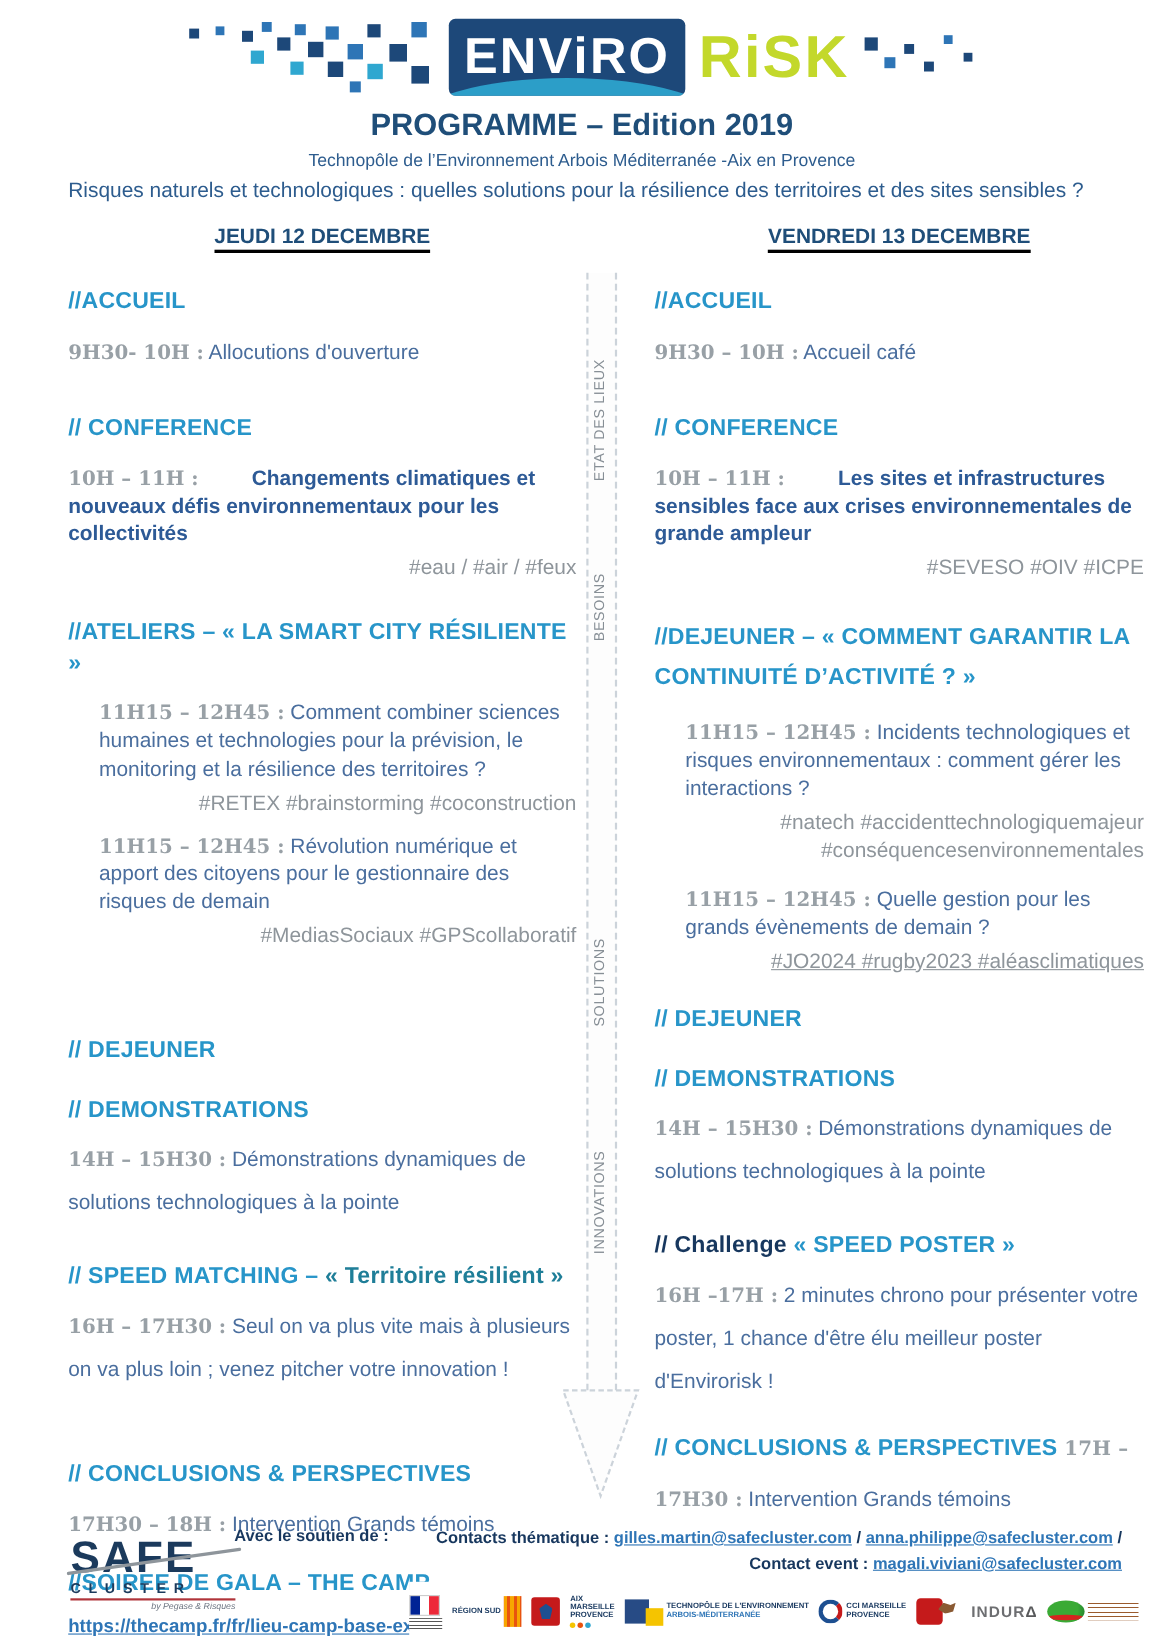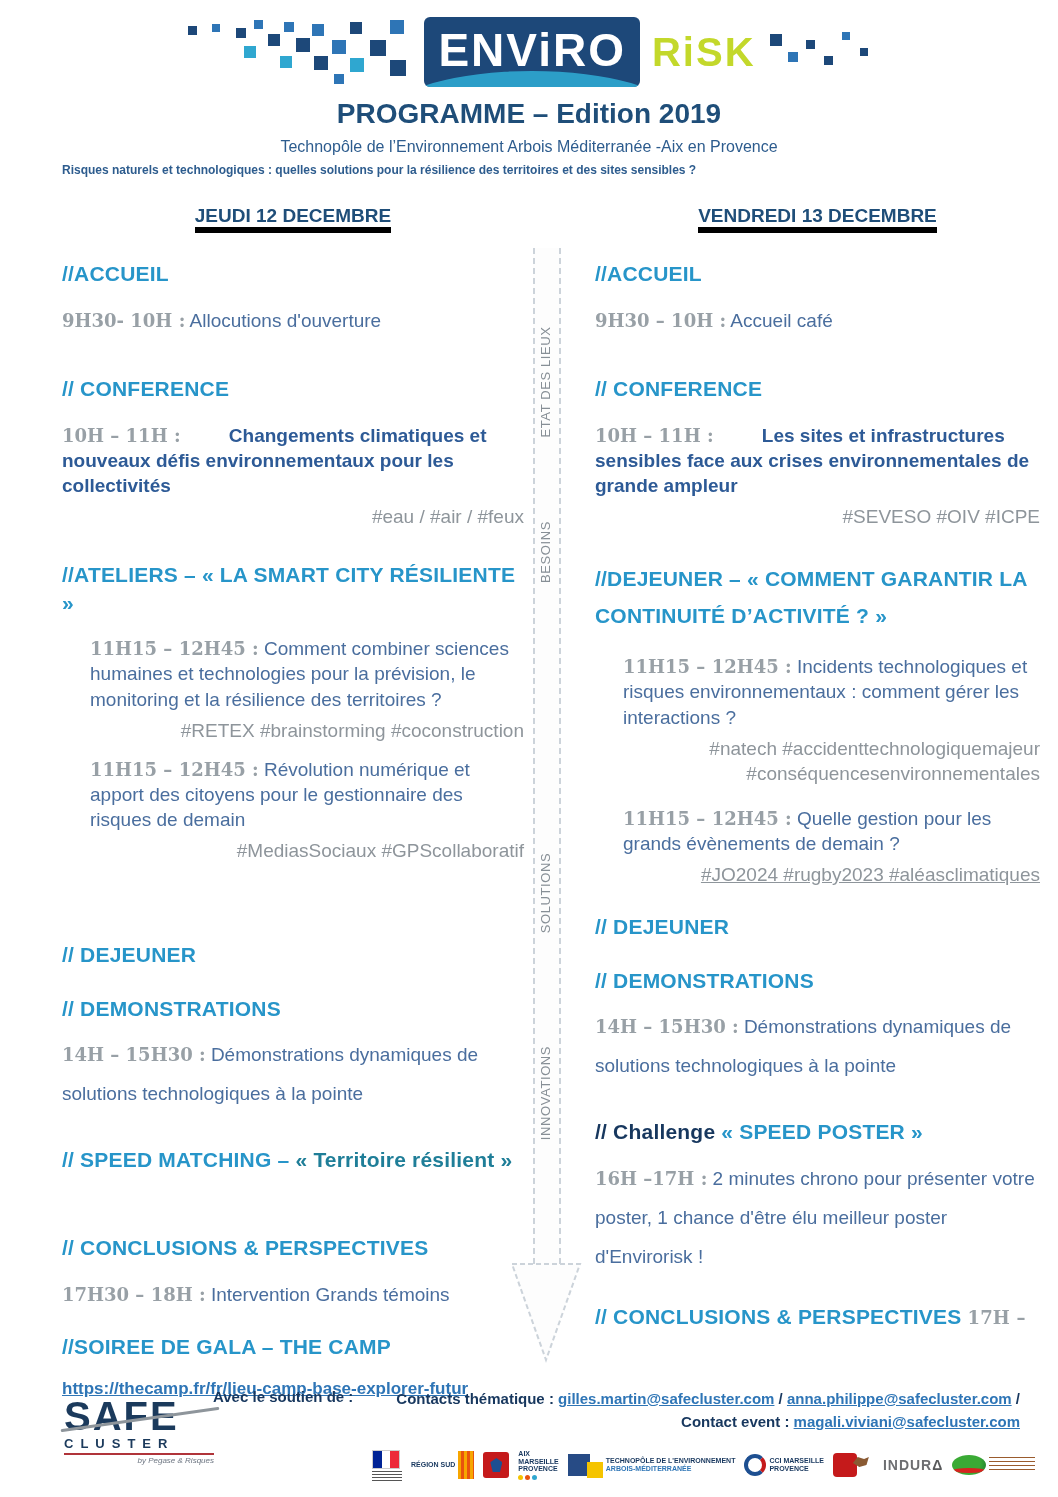--- a/index.html
+++ b/index.html
@@ -6,36 +6,36 @@
   .page{position:relative;width:1058px;height:1497px;background:#ffffff;overflow:hidden;
         font-family:"Liberation Sans",sans-serif;color:#17375e;}
 
   
   .logo-strip{position:absolute;left:130px;top:8px;width:810px;height:88px;background:#fff;
               display:flex;align-items:center;justify-content:center;gap:10px;}
   .enviro-box{position:relative;background:#1d4879;border-radius:6px;padding:6px 14px 10px 14px;overflow:hidden;}
   .enviro-box:after{content:"";position:absolute;left:-15%;right:-15%;bottom:-30px;height:46px;
                     background:#2fa7d0;border-radius:50% 50% 0 0 / 90% 90% 0 0;opacity:.9;}
   .enviro-txt{position:relative;z-index:2;color:#fff;font-size:46px;font-weight:700;letter-spacing:2px;}
-  .risk-txt{color:#c3d82b;font-size:40px;font-weight:700;letter-spacing:2px;margin-left:2px;}
+  .risk-txt{color:#c3d82b;font-size:54px;font-weight:700;letter-spacing:2px;margin-left:2px;}
 
   
   .prog-title{position:absolute;left:0;top:98px;width:100%;text-align:center;
               font-size:28px;font-weight:700;color:#1f4e79;}
   .prog-sub{position:absolute;left:0;top:138px;width:100%;text-align:center;
             font-size:16px;font-weight:400;color:#2d5c8e;}
   .prog-tagline{position:absolute;left:62px;top:163px;width:960px;
-                font-size:12px;font-weight:700;color:#2d5c8e;}
+                font-size:19px;font-weight:400;color:#2d5c8e;}
 
   
   .col{position:absolute;top:203px;font-size:19px;line-height:1.32;}
   .col-left{left:62px;width:462px;}
   .col-right{left:595px;width:445px;}
   .day{font-size:19px;font-weight:700;color:#1f4e79;text-align:center;}
-  .day span{border-bottom:6px solid #000000;padding-bottom:1px;}
+  .day span{border-bottom:3px solid #000000;padding-bottom:1px;}
   .h{font-size:21px;font-weight:700;color:#2795c9;letter-spacing:.2px;}
   .h .nv{color:#17375e;}
   .h .q{color:#1f7e98;}
   .h2line{line-height:1.75;}
   .t{font-family:"DejaVu Serif",serif;font-weight:700;color:#98a0a6;font-size:18px;}
   .txt{color:#4a6e9e;}
   .txt-strong{color:#2d5a96;font-weight:700;margin-left:43px;}
   .tags{color:#8e959b;font-size:19px;}
   .ind{padding-left:28px;}
   .ind-s{padding-left:18px;text-decoration:underline;}
@@ -183,20 +183,24 @@
     <div class="h mt-g">// DEJEUNER</div>
     <div class="h mt-d">// DEMONSTRATIONS</div>
     <div class="spread mt-s">
       <span class="t">14H – 15H30 :</span>
       <span class="txt">Démonstrations dynamiques de solutions technologiques à la pointe</span>
     </div>
 
     <div class="h mt-l">
       <span>// SPEED MATCHING – </span><span class="q">« Territoire résilient »</span>
     </div>
+    <div class="spread mt-s">
+      <span class="t">16H – 17H30 :</span>
+      <span class="txt">Seul on va plus vite mais à plusieurs on va plus loin ; venez pitcher votre innovation !</span>
+    </div>
 
     <div class="h mt-c">// CONCLUSIONS &amp; PERSPECTIVES</div>
     <div class="mt-m">
       <span class="t">17H30 – 18H :</span>
       <span class="txt">Intervention Grands témoins</span>
     </div>
 
     <div class="h mt-d">//SOIREE DE GALA – THE CAMP</div>
     <div class="link mt-s">
       <a href="#">https://thecamp.fr/fr/lieu-camp-base-explorer-futur</a>
@@ -241,20 +245,24 @@
     <div class="h mt-l">
       <span class="nv">// Challenge </span><span>« SPEED POSTER »</span>
     </div>
     <div class="spread mt-s">
       <span class="t">16H –17H :</span>
       <span class="txt">2 minutes chrono pour présenter votre poster, 1 chance d'être élu meilleur poster d'Envirorisk !</span>
     </div>
 
     <div class="h mt-d">
       <span>// CONCLUSIONS &amp; PERSPECTIVES </span><span class="t">17H –</span>
+    </div>
+    <div class="mt-m">
+      <span class="t">17H30 :</span>
+      <span class="txt">Intervention Grands témoins</span>
     </div>
   </div>
 
   <div class="contacts">
     <div>
       <span>Contacts thématique : </span><a href="#">gilles.martin@safecluster.com</a><span> / </span><a href="#">anna.philippe@safecluster.com</a><span> /</span>
     </div>
     <div>
       <span>Contact event : </span><a href="#">magali.viviani@safecluster.com</a>
     </div>

